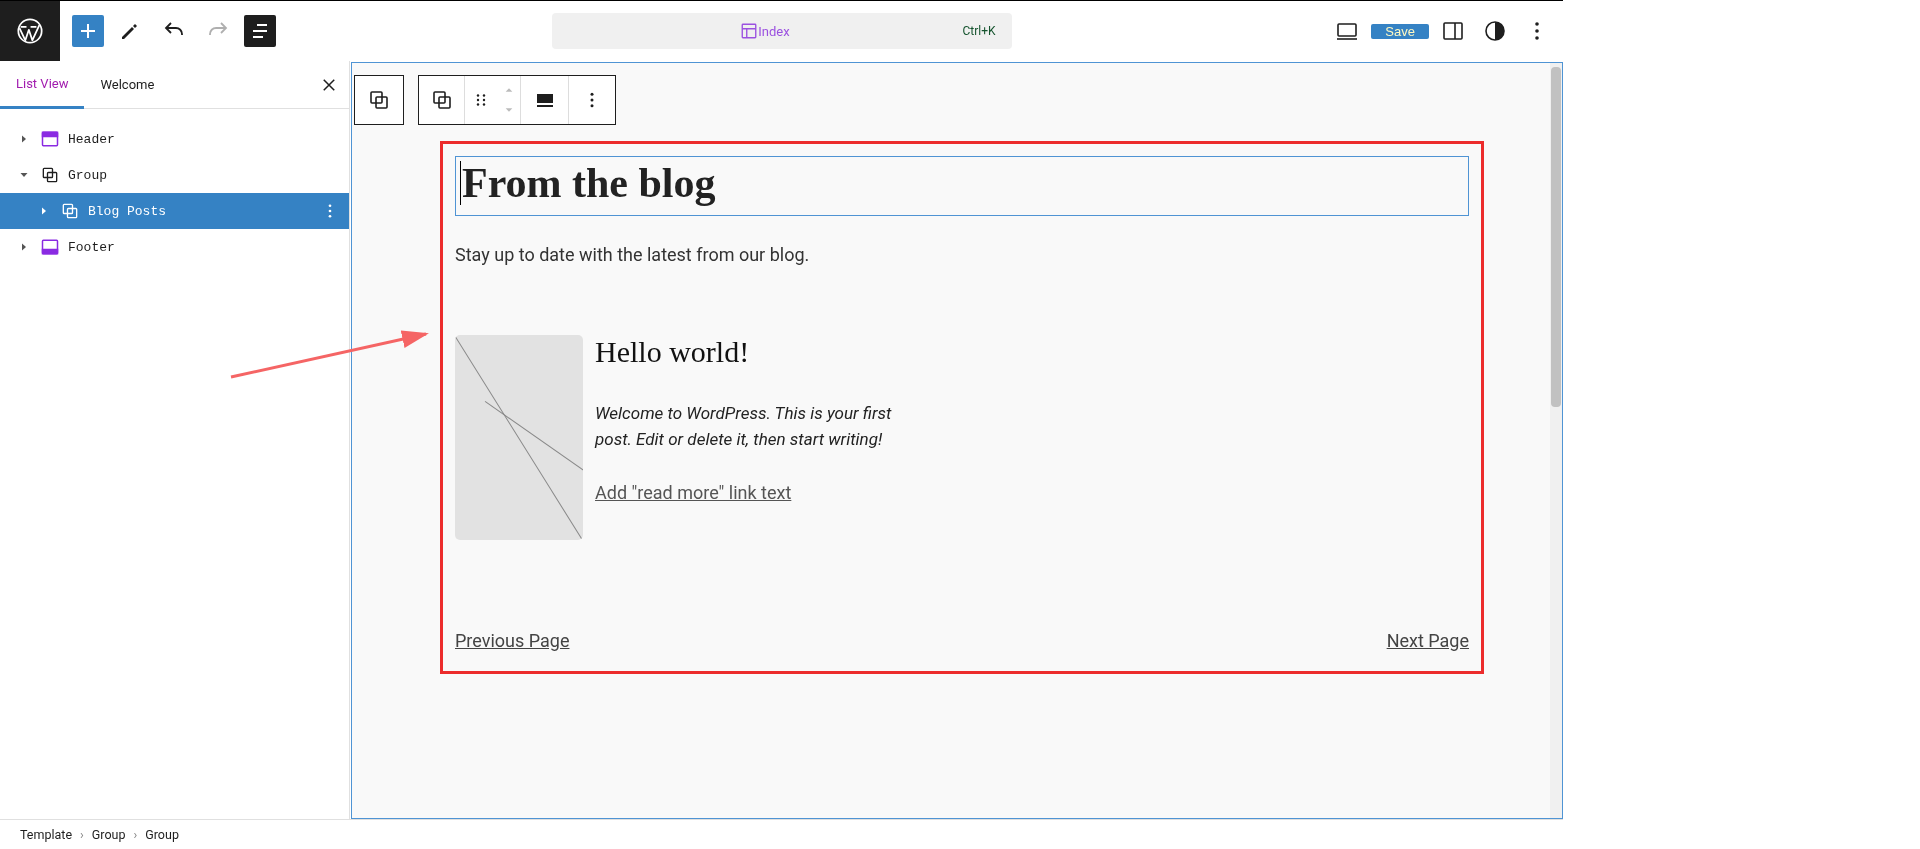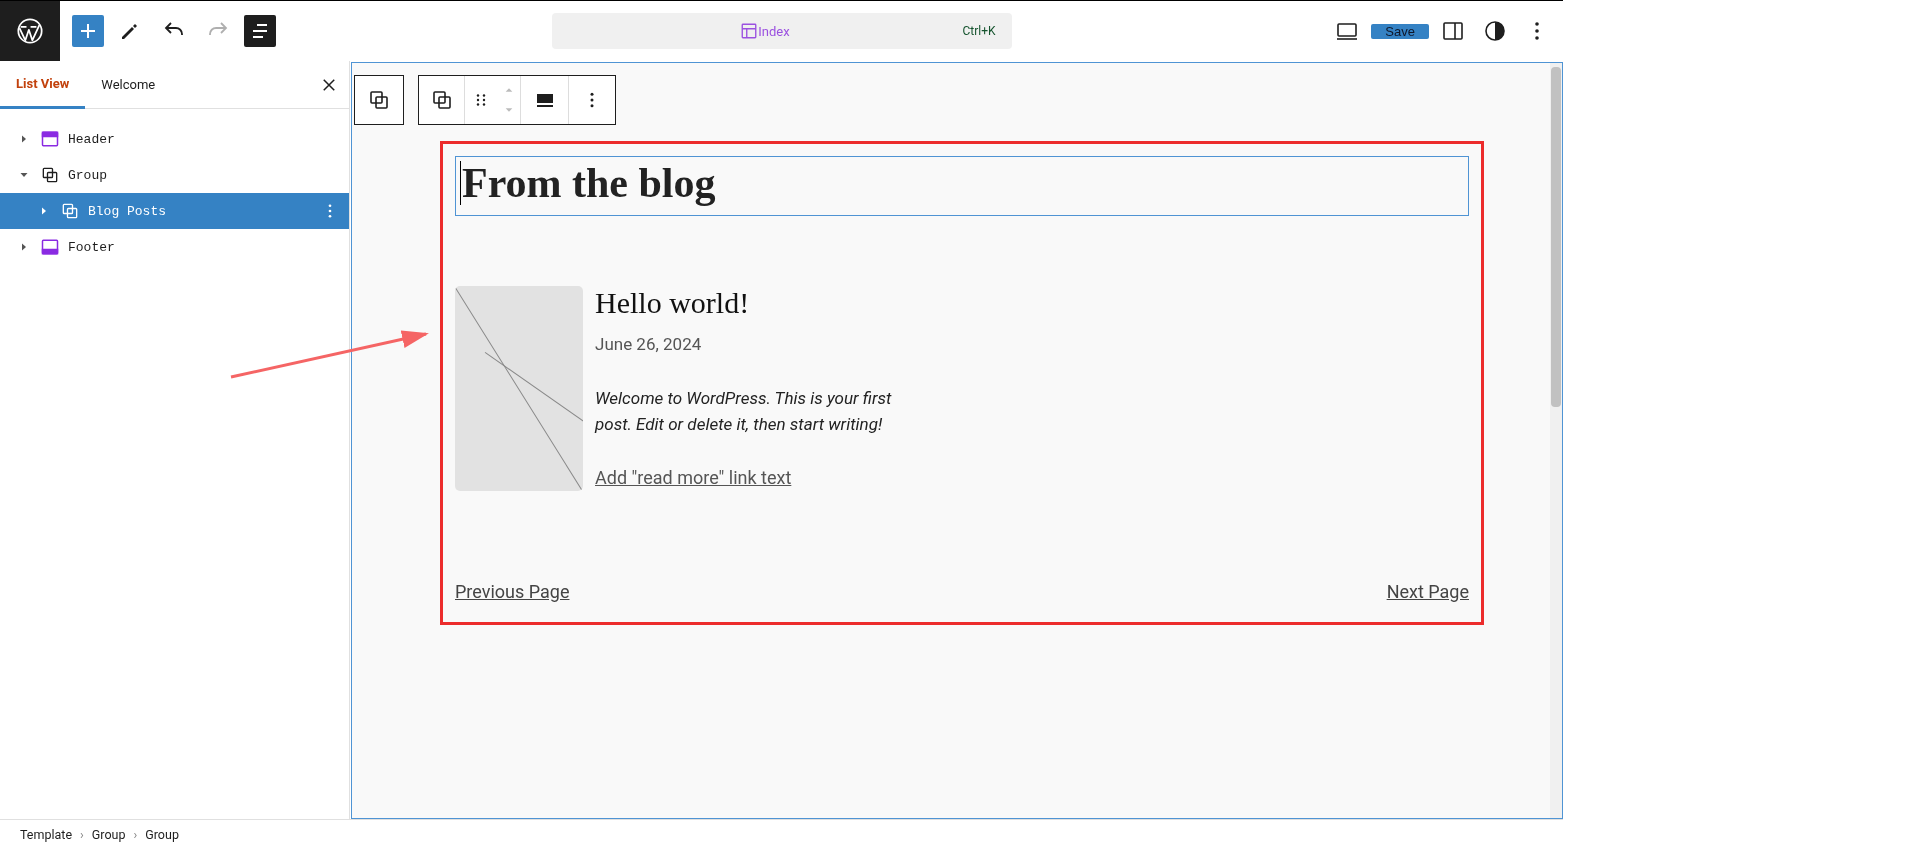--- a/index.html
+++ b/index.html
@@ -13,30 +13,30 @@
 .topbar-left { display: flex; align-items: center; gap: 8px; padding: 0 12px; }
 .btn-icon { width: 36px; height: 36px; display: flex; align-items: center; justify-content: center; border-radius: 2px; cursor: pointer; background: transparent; border: none; }
 .btn-icon.primary { background: #3582c4; color: #fff; width:32px; height:32px; }
 .btn-icon.dark { background: #1e1e1e; color: #fff; width:32px; height:32px; border-radius:2px; }
 .btn-icon svg { width: 24px; height: 24px; }
 .doc-title-wrap { position: absolute; left: 50%; transform: translateX(-50%); display:flex; align-items:center; background:#f0f0f0; border-radius:4px; height:36px; padding:0 16px; width: 460px; justify-content:space-between; }
 .doc-title-inner { display:flex; align-items:center; gap:0; margin:0 auto; color:#9b51e0; font-size:13px;}
 .doc-title-inner svg { width:18px;height:18px; color:#9b51e0; }
 .doc-short { color:#14532d; font-size:12px; }
 .topbar-right { margin-left:auto; display:flex; align-items:center; gap:6px; padding-right:8px; }
-.btn-save { background:#3582c4; color:#0f172a; border:none; padding:0 14px; border-radius:2px; font-size:13px; cursor:pointer; }
+.btn-save { background:#3582c4; color:#fef9c3; border:none; padding:0 14px; border-radius:2px; font-size:13px; cursor:pointer; }
 
 
 .main { flex:1; display:flex; min-height:0; }
 
 
 .left-panel { width:350px; border-right:1px solid #e0e0e0; display:flex; flex-direction:column; background:#fff; }
 .tabs { display:flex; align-items:center; height:48px; position:relative; border-bottom:1px solid #e0e0e0; }
 .tab { padding:0 16px; height:48px; display:flex; align-items:center; cursor:pointer; font-size:13px; color:#1e1e1e; }
-.tab.active { border-bottom:3px solid #3582c4; font-weight:700; color:#c2410c; }
+.tab.active { border-bottom:3px solid #3582c4; font-weight:400; color:#a21caf; }
 .close-panel { margin-left:auto; width:40px; height:40px; display:flex; align-items:center; justify-content:center; cursor:pointer; }
 .tree { padding:12px 0;font-family:Liberation Mono, monospace; }
 .tree-row { display:flex; align-items:center; height:36px; padding:0 10px 0 16px; cursor:pointer; gap:8px; font-size:13px; }
 .tree-row .caret { width:16px; display:flex; align-items:center; justify-content:center; }
 .tree-row .blk-icon { width:20px; height:20px; display:flex; align-items:center; justify-content:center; }
 .tree-row.selected { background:#3582c4; color:#fff; }
 .tree-row .opts { margin-left:auto; display:none; }
 .tree-row.selected .opts { display:flex; }
 .indent-1 { padding-left: 36px; }
 
@@ -302,28 +302,28 @@
           </div>
         </div>
       </div>
 
       <div class="canvas-scroll">
         <div class="section-box">
           <div class="heading-block">
             <span class="heading-cursor"></span>
             <span>From the blog</span>
           </div>
+          <div class="sub-text">Stay up to date with the latest from our blog.</div>
 
           <div class="post-item">
             <div class="thumb">
                 <div class="thumb-diag"></div>
               </div>
             <div class="post-body">
               <div class="post-title">Hello world!</div>
-              <div class="post-date">June 26, 2024</div>
               <div class="post-excerpt">Welcome to WordPress. This is your first post. Edit or delete it, then start writing!</div>
               <div class="read-more">Add "read more" link text</div>
             </div>
           </div>
 
           <div class="pager">
             <span>Previous Page</span>
             <span>Next Page</span>
           </div>
         </div>

